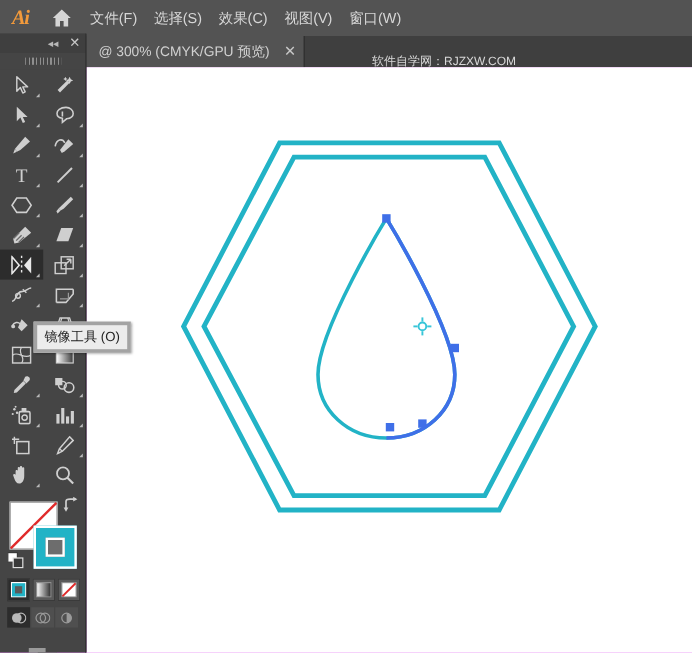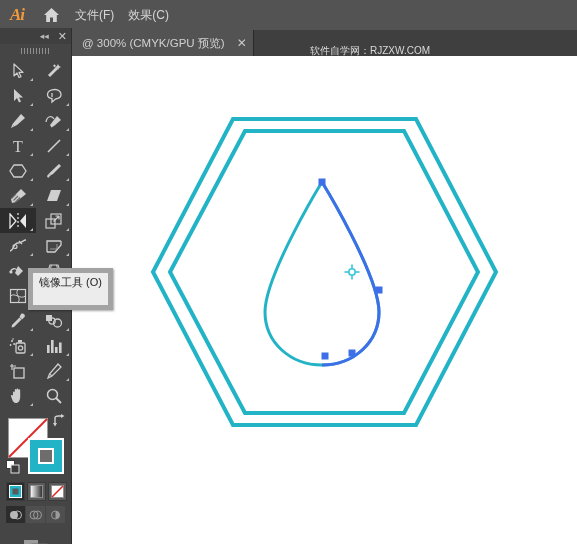--- a/index.html
+++ b/index.html
@@ -85,22 +85,22 @@
   .tool svg { display: block; }
   .tool .corner {
     position: absolute; right: 3px; bottom: 2px;
     width: 0; height: 0; border-left: 3px solid transparent;
     border-bottom: 3px solid #b9b9b9;
   }
 
   
   #tooltip {
     position: absolute; left: 28px; top: 240px;
-    background: #ececec; border: 5px solid #a3a3a3;
-    color: #222; font-size: 11px; padding: 2px 6px 15px 6px;
+    background: #ececec; border: 3px solid #a3a3a3;
+    color: #222; font-size: 11px; padding: 2px 6px 3px 6px;
     white-space: nowrap; z-index: 40;
     box-shadow: 1px 1px 2px rgba(0,0,0,.35);
     text-align: right;
   }
 
   
   #colorblock { position: relative; width: 72px; height: 66px; margin-top: 4px; }
   #fill-swatch {
     position: absolute; left: 8px; top: 6px; width: 40px; height: 40px;
     background: #ffffff; border: 1px solid #9a9a9a;
@@ -146,21 +146,24 @@
 <div id="app">
 
   <div id="menubar">
     <div id="ai-logo">Ai</div>
     <div id="home-btn">
       <svg width="17" height="16" viewBox="0 0 17 16">
         <path d="M8.5 1 L16 8 L13.8 8 L13.8 15 L10 15 L10 10.5 L7 10.5 L7 15 L3.2 15 L3.2 8 L1 8 Z" fill="#d5d5d5"></path>
       </svg>
     </div>
     <div class="menu-item">文件(F)</div>
+    <div class="menu-item">选择(S)</div>
     <div class="menu-item">效果(C)</div>
+    <div class="menu-item">视图(V)</div>
+    <div class="menu-item">窗口(W)</div>
   </div>
 
   <div id="tabbar">
     <div id="doc-tab">
       <span id="doc-tab-label">@ 300% (CMYK/GPU 预览)</span>
       <span id="doc-tab-close">✕</span>
     </div>
     <div id="watermark">软件自学网：RJZXW.COM</div>
   </div>
 

